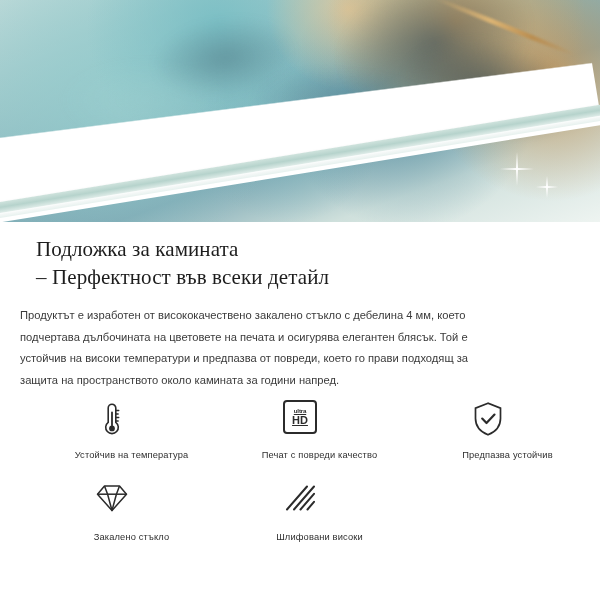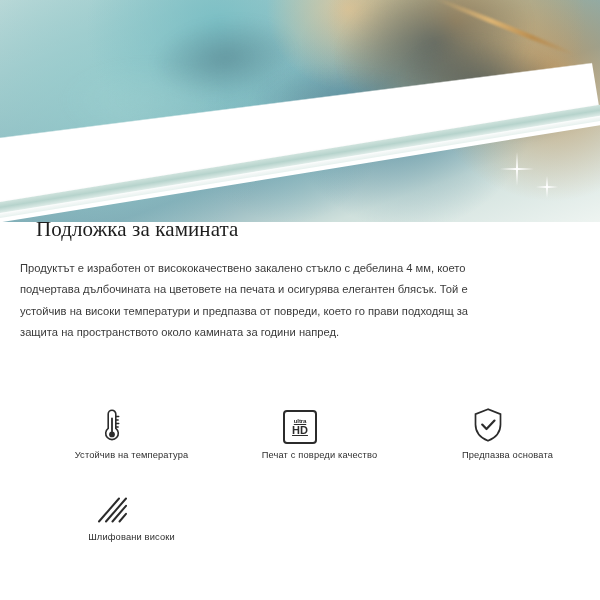--- a/index.html
+++ b/index.html
@@ -123,21 +123,21 @@
   }
   .sp1 { left: 500px; top: 152px; }
   .sp2 { left: 536px; top: 176px; width: 22px; height: 22px; }
   .sp2::before { height: 22px; margin-top: -11px; }
   .sp2::after { width: 22px; margin-left: -11px; }
 
   
   .content {
     position: absolute;
     left: 0;
-    top: 204px;
+    top: 224px;
     width: 540px;
   }
   .headline {
     margin: 0;
     padding: 12px 36px 0 36px;
     font-family: "Liberation Serif", serif;
     font-size: 21px;
     line-height: 1.32;
     font-weight: 400;
     color: #1d1d1d;
@@ -166,21 +166,21 @@
   }
   .feature {
     display: flex;
     flex-direction: column;
     align-items: center;
     justify-content: flex-start;
   }
   .feature-icon {
     height: 44px;
     display: flex;
-    align-items: flex-end;
+    align-items: flex-start;
     justify-content: center;
     color: #2b2b2b;
     text-decoration: underline;
   }
   .feature-label {
     margin-top: 6px;
     font-size: 9.3px;
     color: #2f2f2f;
     text-align: center;
     letter-spacing: 0.15px;
@@ -219,20 +219,21 @@
     <div class="glass-edge"></div>
     <div class="glass-band"></div>
     <div class="glass-band-2"></div>
     <div class="sparkle sp1"></div>
     <div class="sparkle sp2"></div>
   </div>
 
   <div class="content">
     <h1 class="headline">
       <span class="line">Подложка за камината</span>
+      <span class="line">– Перфектност във всеки детайл</span>
     </h1>
     <p class="body-copy">Продуктът е изработен от висококачествено закалено стъкло с дебелина 4 мм, което подчертава дълбочината на цветовете на печата и осигурява елегантен блясък. Той е устойчив на високи температури и предпазва от повреди, което го прави подходящ за защита на пространството около камината за години напред.</p>
   </div>
 
   <div class="features">
 
     <div class="feature">
       <div class="feature-icon">
         <svg width="24" height="38" viewBox="0 0 24 38" fill="none" stroke="#2b2b2b" stroke-width="1.6">
           <path d="M12 4.2c-2.1 0-3.8 1.7-3.8 3.8v14.3a6.3 6.3 0 1 0 7.6 0V8c0-2.1-1.7-3.8-3.8-3.8z"></path>
@@ -254,23 +255,33 @@
       <div class="feature-label">Печат с повреди качество</div>
     </div>
 
     <div class="feature">
       <div class="feature-icon">
         <svg width="34" height="38" viewBox="0 0 34 38" fill="none" stroke="#2b2b2b" stroke-width="1.7">
           <path d="M17 3.2 4.5 8.1v10.3c0 7.6 5.2 13.4 12.5 16.4 7.3-3 12.5-8.8 12.5-16.4V8.1L17 3.2z"></path>
           <path d="M11.2 18.6l4.3 4.4 8-8.4" stroke-width="2.2" stroke-linecap="round" stroke-linejoin="round"></path>
         </svg>
       </div>
-      <div class="feature-label">Предпазва основата</div>
-    </div>
-
+      <div class="feature-label">Предпазва устойчив</div>
+    </div>
+
+    <div class="feature">
+      <div class="feature-icon">
+        <svg width="36" height="32" viewBox="0 0 36 32" fill="none" stroke="#2b2b2b" stroke-width="1.5" stroke-linejoin="round">
+          <path d="M10.5 4h15l7 8.2L18 28.5 3.5 12.2 10.5 4z"></path>
+          <path d="M3.5 12.2h29"></path>
+          <path d="M10.5 4l3.1 8.2L18 28.5l4.4-16.3L25.5 4"></path>
+        </svg>
+      </div>
+      <div class="feature-label">Закалено стъкло</div>
+    </div>
 
     <div class="feature">
       <div class="feature-icon">
         <svg width="34" height="32" viewBox="0 0 34 32" fill="none" stroke="#2b2b2b" stroke-width="2" stroke-linecap="round">
           <path d="M4 27.5 24 4.5"></path>
           <path d="M11 27.5 31 4.5"></path>
           <path d="M17.5 27.5 31 11.8"></path>
           <path d="M24.5 27.5 31 19.8"></path>
         </svg>
       </div>

